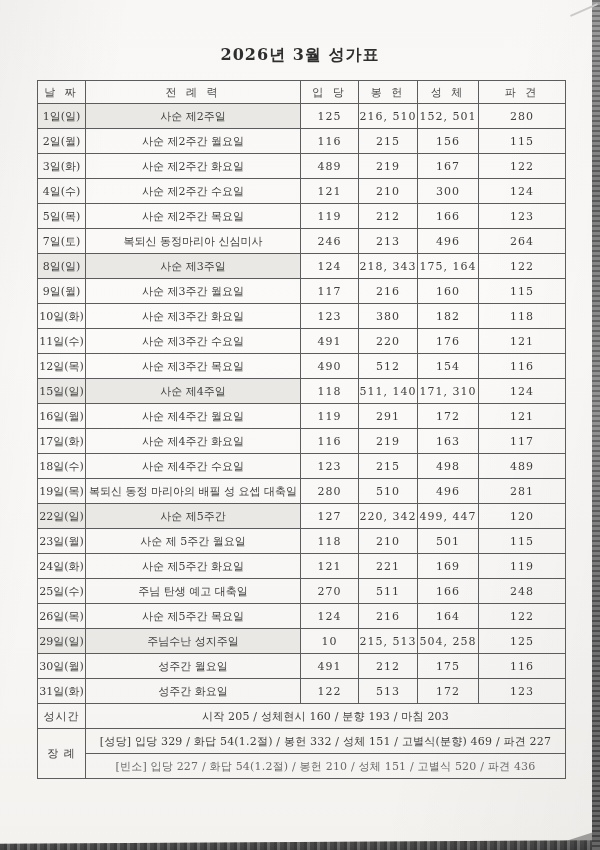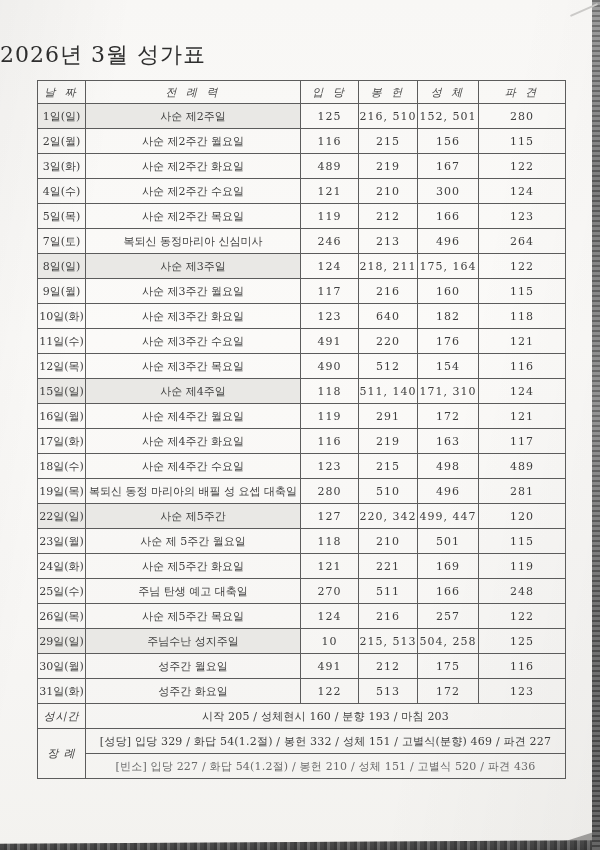--- a/index.html
+++ b/index.html
@@ -12,42 +12,42 @@
     width:600px;height:850px;
     margin:0 auto;
     overflow:hidden;
     background:
       linear-gradient(100deg, rgba(0,0,0,0.035) 0%, rgba(0,0,0,0) 18%, rgba(0,0,0,0) 70%, rgba(0,0,0,0.03) 100%),
       linear-gradient(180deg,#f8f7f5 0%,#fbfaf8 40%,#f6f5f3 80%,#f3f2ef 100%);
     color:#3b3b3b;
   }
   .title{
     position:absolute;top:44px;left:0;width:100%;height:22px;line-height:22px;
-    text-align:left;font-size:22px;font-weight:normal;letter-spacing:1px;color:#2e2e2e;
+    text-align:center;font-size:16px;font-weight:bold;letter-spacing:1px;color:#2e2e2e;
   }
   table.hymn{
     position:absolute;left:37px;top:80px;width:528px;
     border-collapse:collapse;table-layout:fixed;
   }
   table.hymn th,table.hymn td{
     border:1px solid #5c5c5c;
     padding:0;
     font-weight:normal;
     font-size:11px;
     color:#3e3e3e;
     text-align:center;
     overflow:hidden;
     white-space:nowrap;
   }
-  table.hymn thead th{height:22px;letter-spacing:3px;color:#4a4a4a;font-style:italic;}
+  table.hymn thead th{height:22px;letter-spacing:3px;color:#4a4a4a;}
   table.hymn tbody td{height:24px;}
   td.c-num{letter-spacing:1px;}
   tr.sunday td.c-date, tr.sunday td.c-lit{background:#e9e8e5;}
   tbody.footer td{height:24px;}
-  td.f-label{letter-spacing:1px;color:#454545;font-style:italic;}
+  td.f-label{letter-spacing:1px;color:#454545;}
   td.f-text{
     text-align:left;padding-left:14px;font-size:10.5px;color:#4d4d4d;letter-spacing:0.2px;
   }
   td.f-text.faint{color:#6a6a6a;}
   
   .edge-right{
     position:absolute;top:0;right:0;width:8px;height:850px;
     background:
       repeating-linear-gradient(180deg, rgba(0,0,0,0.22) 0 2px, rgba(255,255,255,0.10) 2px 5px),
       linear-gradient(180deg,#939393 0%,#6f6f6f 22%,#888 48%,#636363 72%,#555 100%);
@@ -141,37 +141,37 @@
           <td class="c-lit">복되신 동정마리아 신심미사</td>
           <td class="c-num">246</td>
           <td class="c-num">213</td>
           <td class="c-num">496</td>
           <td class="c-num">264</td>
         </tr>
         <tr class="sunday">
           <td class="c-date">8일(일)</td>
           <td class="c-lit">사순 제3주일</td>
           <td class="c-num">124</td>
-          <td class="c-num">218, 211</td>
+          <td class="c-num">218, 343</td>
           <td class="c-num">175, 164</td>
           <td class="c-num">122</td>
         </tr>
         <tr>
           <td class="c-date">9일(월)</td>
           <td class="c-lit">사순 제3주간 월요일</td>
           <td class="c-num">117</td>
           <td class="c-num">216</td>
           <td class="c-num">160</td>
           <td class="c-num">115</td>
         </tr>
         <tr>
           <td class="c-date">10일(화)</td>
           <td class="c-lit">사순 제3주간 화요일</td>
           <td class="c-num">123</td>
-          <td class="c-num">640</td>
+          <td class="c-num">380</td>
           <td class="c-num">182</td>
           <td class="c-num">118</td>
         </tr>
         <tr>
           <td class="c-date">11일(수)</td>
           <td class="c-lit">사순 제3주간 수요일</td>
           <td class="c-num">491</td>
           <td class="c-num">220</td>
           <td class="c-num">176</td>
           <td class="c-num">121</td>
@@ -254,21 +254,21 @@
           <td class="c-num">270</td>
           <td class="c-num">511</td>
           <td class="c-num">166</td>
           <td class="c-num">248</td>
         </tr>
         <tr>
           <td class="c-date">26일(목)</td>
           <td class="c-lit">사순 제5주간 목요일</td>
           <td class="c-num">124</td>
           <td class="c-num">216</td>
-          <td class="c-num">257</td>
+          <td class="c-num">164</td>
           <td class="c-num">122</td>
         </tr>
         <tr class="sunday">
           <td class="c-date">29일(일)</td>
           <td class="c-lit">주님수난 성지주일</td>
           <td class="c-num">10</td>
           <td class="c-num">215, 513</td>
           <td class="c-num">504, 258</td>
           <td class="c-num">125</td>
         </tr>

